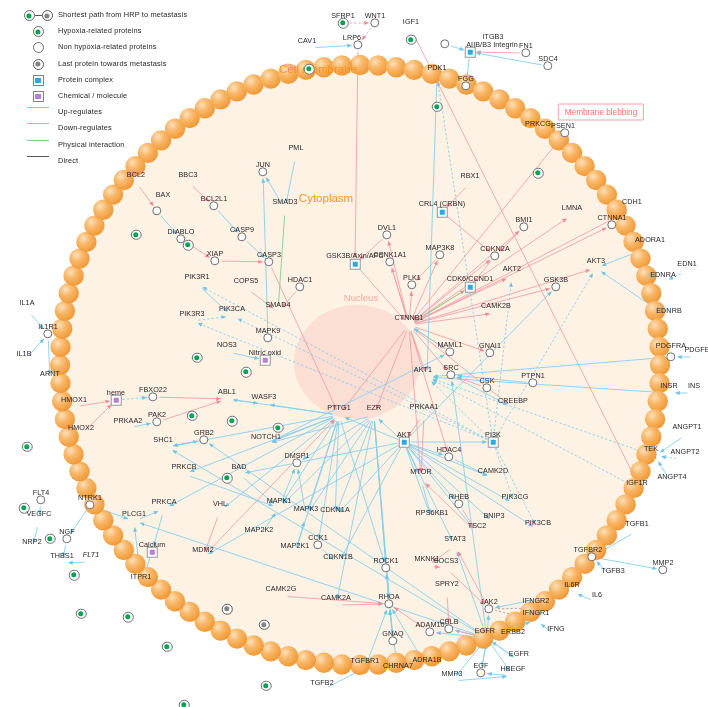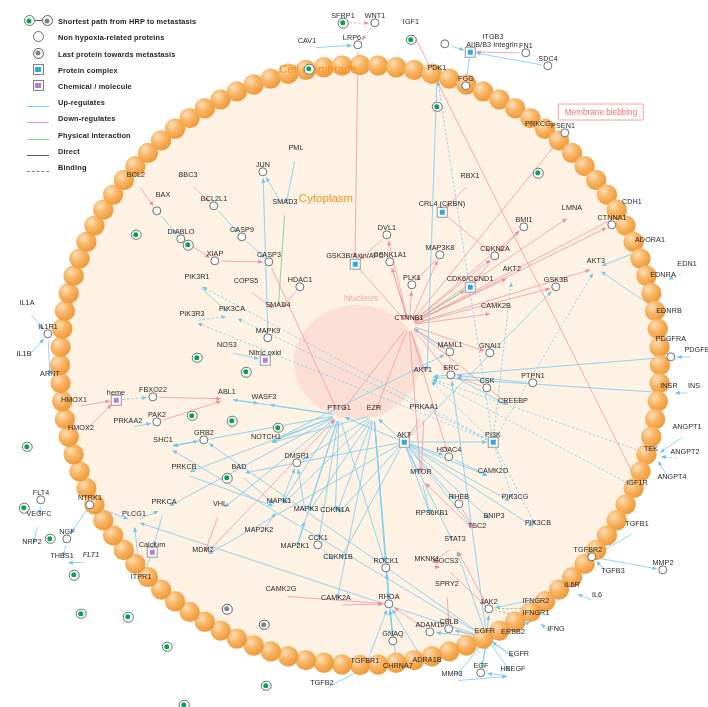--- a/index.html
+++ b/index.html
@@ -3,21 +3,21 @@
 <meta charset="utf-8">
 <style>
   html,body{margin:0;padding:0;background:#ffffff;}
   body{width:708px;height:707px;position:relative;overflow:hidden;
        font-family:"Liberation Sans","DejaVu Sans",sans-serif;}
   #stage{position:absolute;left:0;top:0;width:708px;height:707px;}
   svg#net{position:absolute;left:0;top:0;width:708px;height:707px;}
 
   
   #legend{position:absolute;left:18px;top:10px;width:200px;z-index:40;}
-  .lg-row{display:flex;align-items:flex-end;height:16.2px;font-weight:bold;}
+  .lg-row{display:flex;align-items:flex-start;height:16.2px;}
   .lg-key{width:40px;display:flex;align-items:center;justify-content:center;}
   .lg-txt{font-size:7.4px;color:#231f20;letter-spacing:.02em;white-space:nowrap;}
 
   .nd{width:11px;height:11px;border-radius:50%;box-sizing:border-box;}
   .nd-green{background:#ffffff;border:1.6px solid #6d6e71;
             box-shadow:inset 0 0 0 1.3px #ffffff;position:relative;}
   .nd-green::after{content:"";position:absolute;left:50%;top:50%;width:5.2px;height:5.2px;
             border-radius:50%;background:#00a550;transform:translate(-50%,-50%);}
   .nd-white{background:#ffffff;border:1.2px solid #6d6e71;}
   .nd-grey{background:#ffffff;border:1.6px solid #58595b;position:relative;}
@@ -651,21 +651,21 @@
       <div class="lbl" style="left: 477px; top: 521px;">TSC2</div>
       <div class="lbl" style="left: 455px; top: 534px;">STAT3</div>
       <div class="lbl" style="left: 515px; top: 492px;">PIK3CG</div>
       <div class="lbl" style="left: 538px; top: 518px;">PIK3CB</div>
       <div class="lbl" style="left: 632px; top: 197px;">CDH1</div>
       <div class="lbl" style="left: 650px; top: 235px;">ADORA1</div>
       <div class="lbl" style="left: 663px; top: 270px;">EDNRA</div>
       <div class="lbl" style="left: 687px; top: 259px;">EDN1</div>
       <div class="lbl" style="left: 669px; top: 306px;">EDNRB</div>
       <div class="node n-white onmem" style="left: 671px; top: 357px;"></div>
-      <div class="lbl" style="left: 671px; top: 334px;">PDGFRA</div>
+      <div class="lbl" style="left: 671px; top: 341px;">PDGFRA</div>
       <div class="lbl" style="left: 697px; top: 345px;">PDGFB</div>
       <div class="lbl" style="left: 669px; top: 381px;">INSR</div>
       <div class="lbl" style="left: 694px; top: 381px;">INS</div>
       <div class="lbl" style="left: 651px; top: 444px;">TEK</div>
       <div class="lbl" style="left: 687px; top: 422px;">ANGPT1</div>
       <div class="lbl" style="left: 685px; top: 447px;">ANGPT2</div>
       <div class="lbl" style="left: 672px; top: 472px;">ANGPT4</div>
       <div class="lbl" style="left: 637px; top: 478px;">IGF1R</div>
     </div>
 
@@ -673,20 +673,26 @@
       <div class="lg-row">
         <div class="lg-key">
           <span class="nd nd-green"></span>
           <span style="display:inline-block;width:7px;height:1.4px;background:#58595b;"></span>
           <span class="nd nd-grey"></span>
         </div>
         <div class="lg-txt">Shortest path from HRP to metastasis</div>
       </div>
       <div class="lg-row">
         <div class="lg-key">
+          <span class="nd nd-green"></span>
+        </div>
+        <div class="lg-txt">Hypoxia-related proteins</div>
+      </div>
+      <div class="lg-row">
+        <div class="lg-key">
           <span class="nd nd-white"></span>
         </div>
         <div class="lg-txt">Non hypoxia-related proteins</div>
       </div>
       <div class="lg-row">
         <div class="lg-key">
           <span class="nd nd-grey"></span>
         </div>
         <div class="lg-txt">Last protein towards metastasis</div>
       </div>
@@ -723,21 +729,15 @@
           <span class="lg-line" style="border-top-color: rgb(127, 210, 138);"></span>
         </div>
         <div class="lg-txt">Physical interaction</div>
       </div>
       <div class="lg-row">
         <div class="lg-key">
           <span class="lg-line" style="border-top-color: rgb(88, 89, 91); border-top-width: 1.6px;"></span>
         </div>
         <div class="lg-txt">Direct</div>
       </div>
-      <div class="lg-row">
-        <div class="lg-key">
-          <span class="lg-line" style="border-top: 1.2px dashed rgb(128, 130, 133);"></span>
-        </div>
-        <div class="lg-txt">Binding</div>
-      </div>
     </div>
 
 </div>
 
 </body></html>

